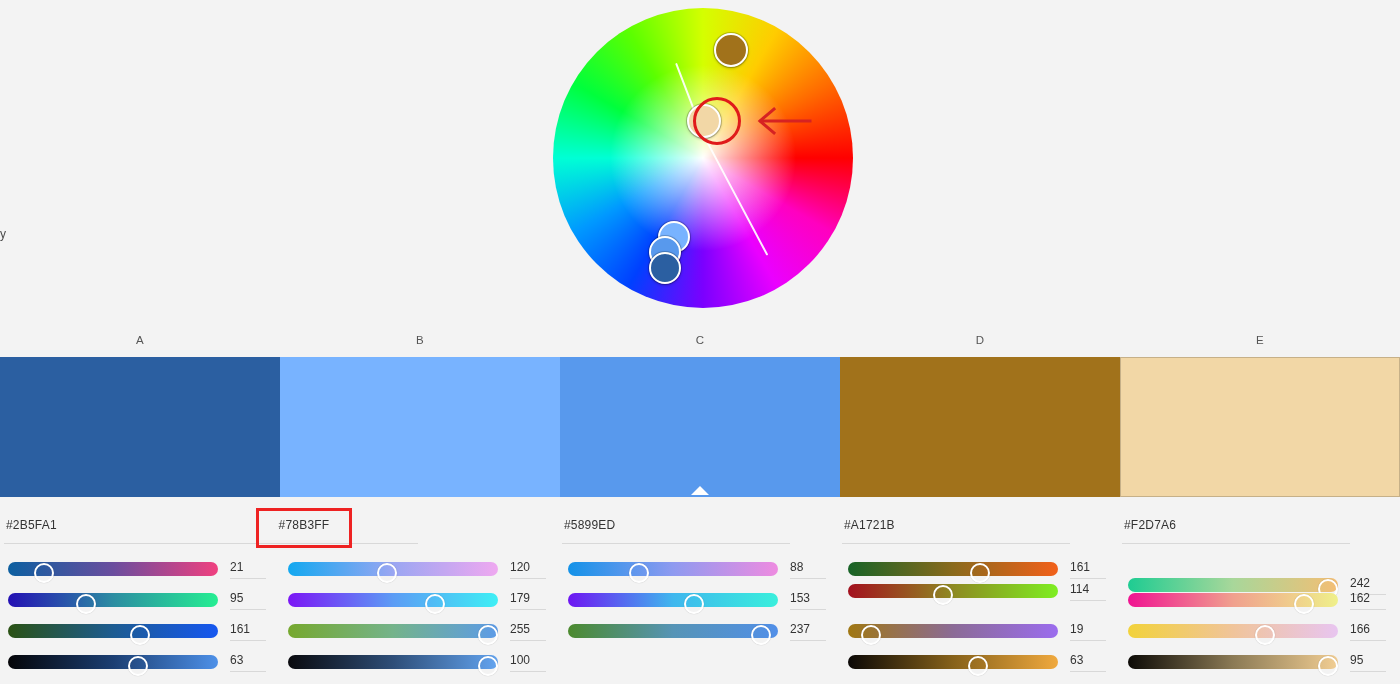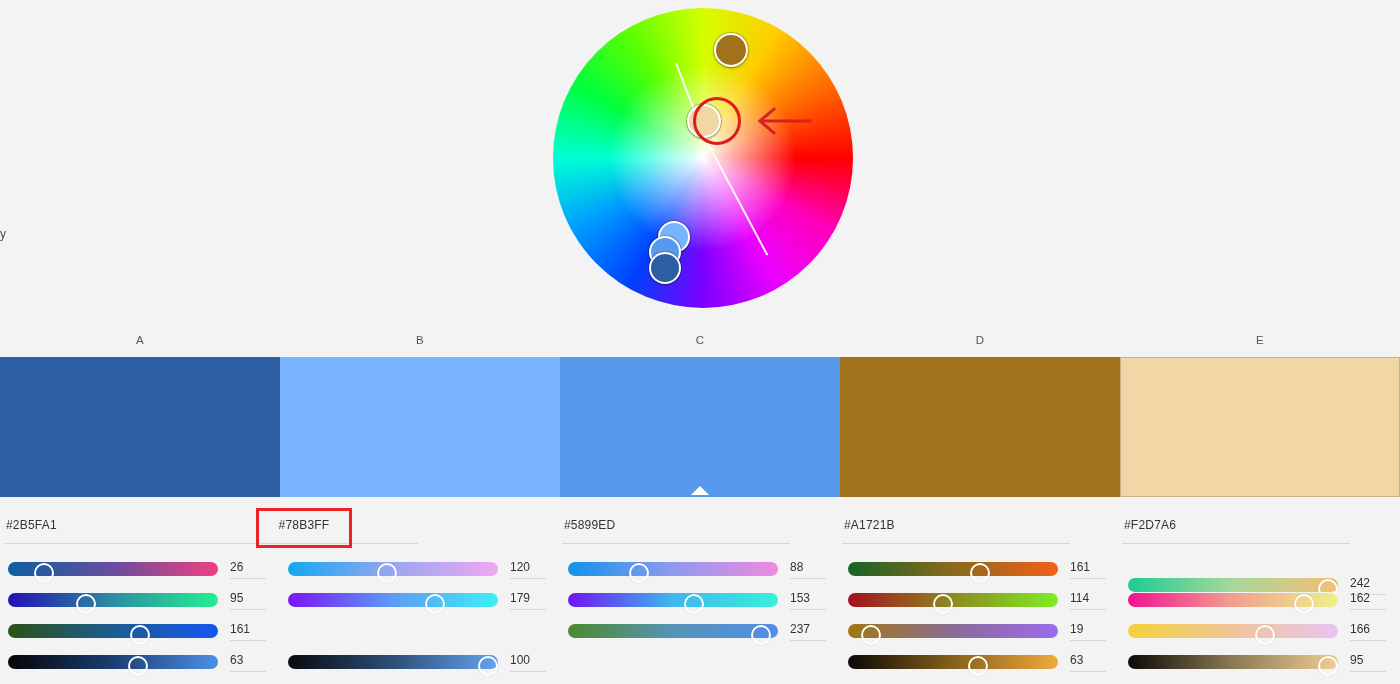--- a/index.html
+++ b/index.html
@@ -193,21 +193,21 @@
   </div>
 
   <div class="hex-highlight"></div>
 
   <div class="sliders" id="slider-grid">
       <div class="scol" style="left: 0px;">
         <div class="srow" style="top: 0px;">
           <div class="track" style="background: linear-gradient(90deg, rgb(12, 95, 160) 0%, rgb(106, 77, 158) 50%, rgb(240, 64, 127) 100%);">
             <div class="thumb" style="left: 35.7px;"></div>
           </div>
-          <div class="sval">26</div>
+          <div class="sval">21</div>
           <div class="sval-line"></div>
         </div>
         <div class="srow" style="top: 31px;">
           <div class="track" style="background: linear-gradient(90deg, rgb(36, 16, 180) 0%, rgb(44, 141, 162) 50%, rgb(37, 238, 146) 100%);">
             <div class="thumb" style="left: 77.7px;"></div>
           </div>
           <div class="sval">95</div>
           <div class="sval-line"></div>
         </div>
         <div class="srow" style="top: 62px;">
@@ -233,20 +233,27 @@
           <div class="sval">120</div>
           <div class="sval-line"></div>
         </div>
         <div class="srow" style="top: 31px;">
           <div class="track" style="background: linear-gradient(90deg, rgb(123, 22, 245) 0%, rgb(92, 156, 245) 50%, rgb(62, 239, 245) 100%);">
             <div class="thumb" style="left: 147px;"></div>
           </div>
           <div class="sval">179</div>
           <div class="sval-line"></div>
         </div>
+        <div class="srow" style="top: 62px;">
+          <div class="track" style="background: linear-gradient(90deg, rgb(118, 168, 46) 0%, rgb(116, 179, 138) 50%, rgb(92, 155, 232) 100%);">
+            <div class="thumb" style="left: 200px;"></div>
+          </div>
+          <div class="sval">255</div>
+          <div class="sval-line"></div>
+        </div>
         <div class="srow" style="top: 93px;">
           <div class="track" style="background: linear-gradient(90deg, rgb(10, 10, 14) 0%, rgb(46, 78, 120) 50%, rgb(99, 164, 240) 100%);">
             <div class="thumb" style="left: 200px;"></div>
           </div>
           <div class="sval">100</div>
           <div class="sval-line"></div>
         </div>
       </div>
       <div class="scol" style="left: 560px;">
         <div class="srow" style="top: 0px;">
@@ -272,21 +279,21 @@
         </div>
       </div>
       <div class="scol" style="left: 840px;">
         <div class="srow" style="top: 0px;">
           <div class="track" style="background: linear-gradient(90deg, rgb(23, 99, 39) 0%, rgb(138, 106, 28) 50%, rgb(242, 96, 26) 100%);">
             <div class="thumb" style="left: 132.3px;"></div>
           </div>
           <div class="sval">161</div>
           <div class="sval-line"></div>
         </div>
-        <div class="srow" style="top: 31px;">
+        <div class="srow" style="top: 22px;">
           <div class="track" style="background: linear-gradient(90deg, rgb(163, 16, 30) 0%, rgb(142, 138, 34) 50%, rgb(126, 238, 34) 100%);">
             <div class="thumb" style="left: 94.5px;"></div>
           </div>
           <div class="sval">114</div>
           <div class="sval-line"></div>
         </div>
         <div class="srow" style="top: 62px;">
           <div class="track" style="background: linear-gradient(90deg, rgb(160, 119, 18) 0%, rgb(139, 107, 150) 50%, rgb(155, 108, 238) 100%);">
             <div class="thumb" style="left: 23.1px;"></div>
           </div>

